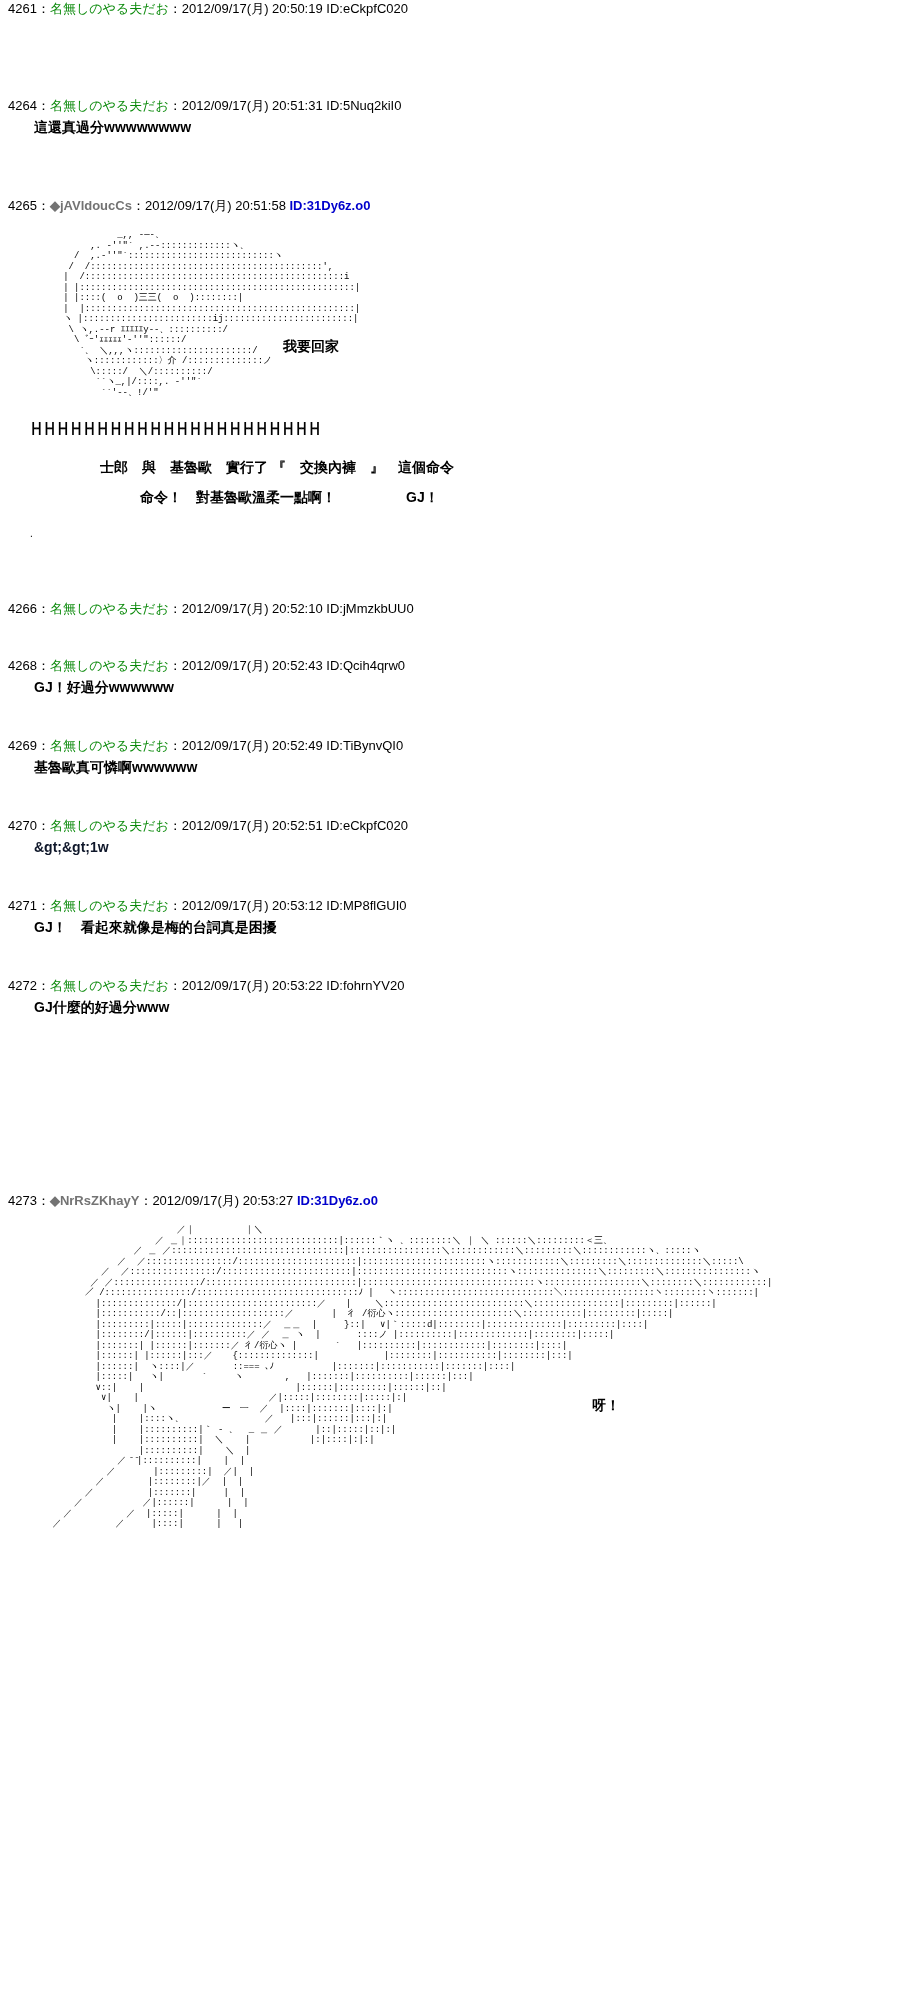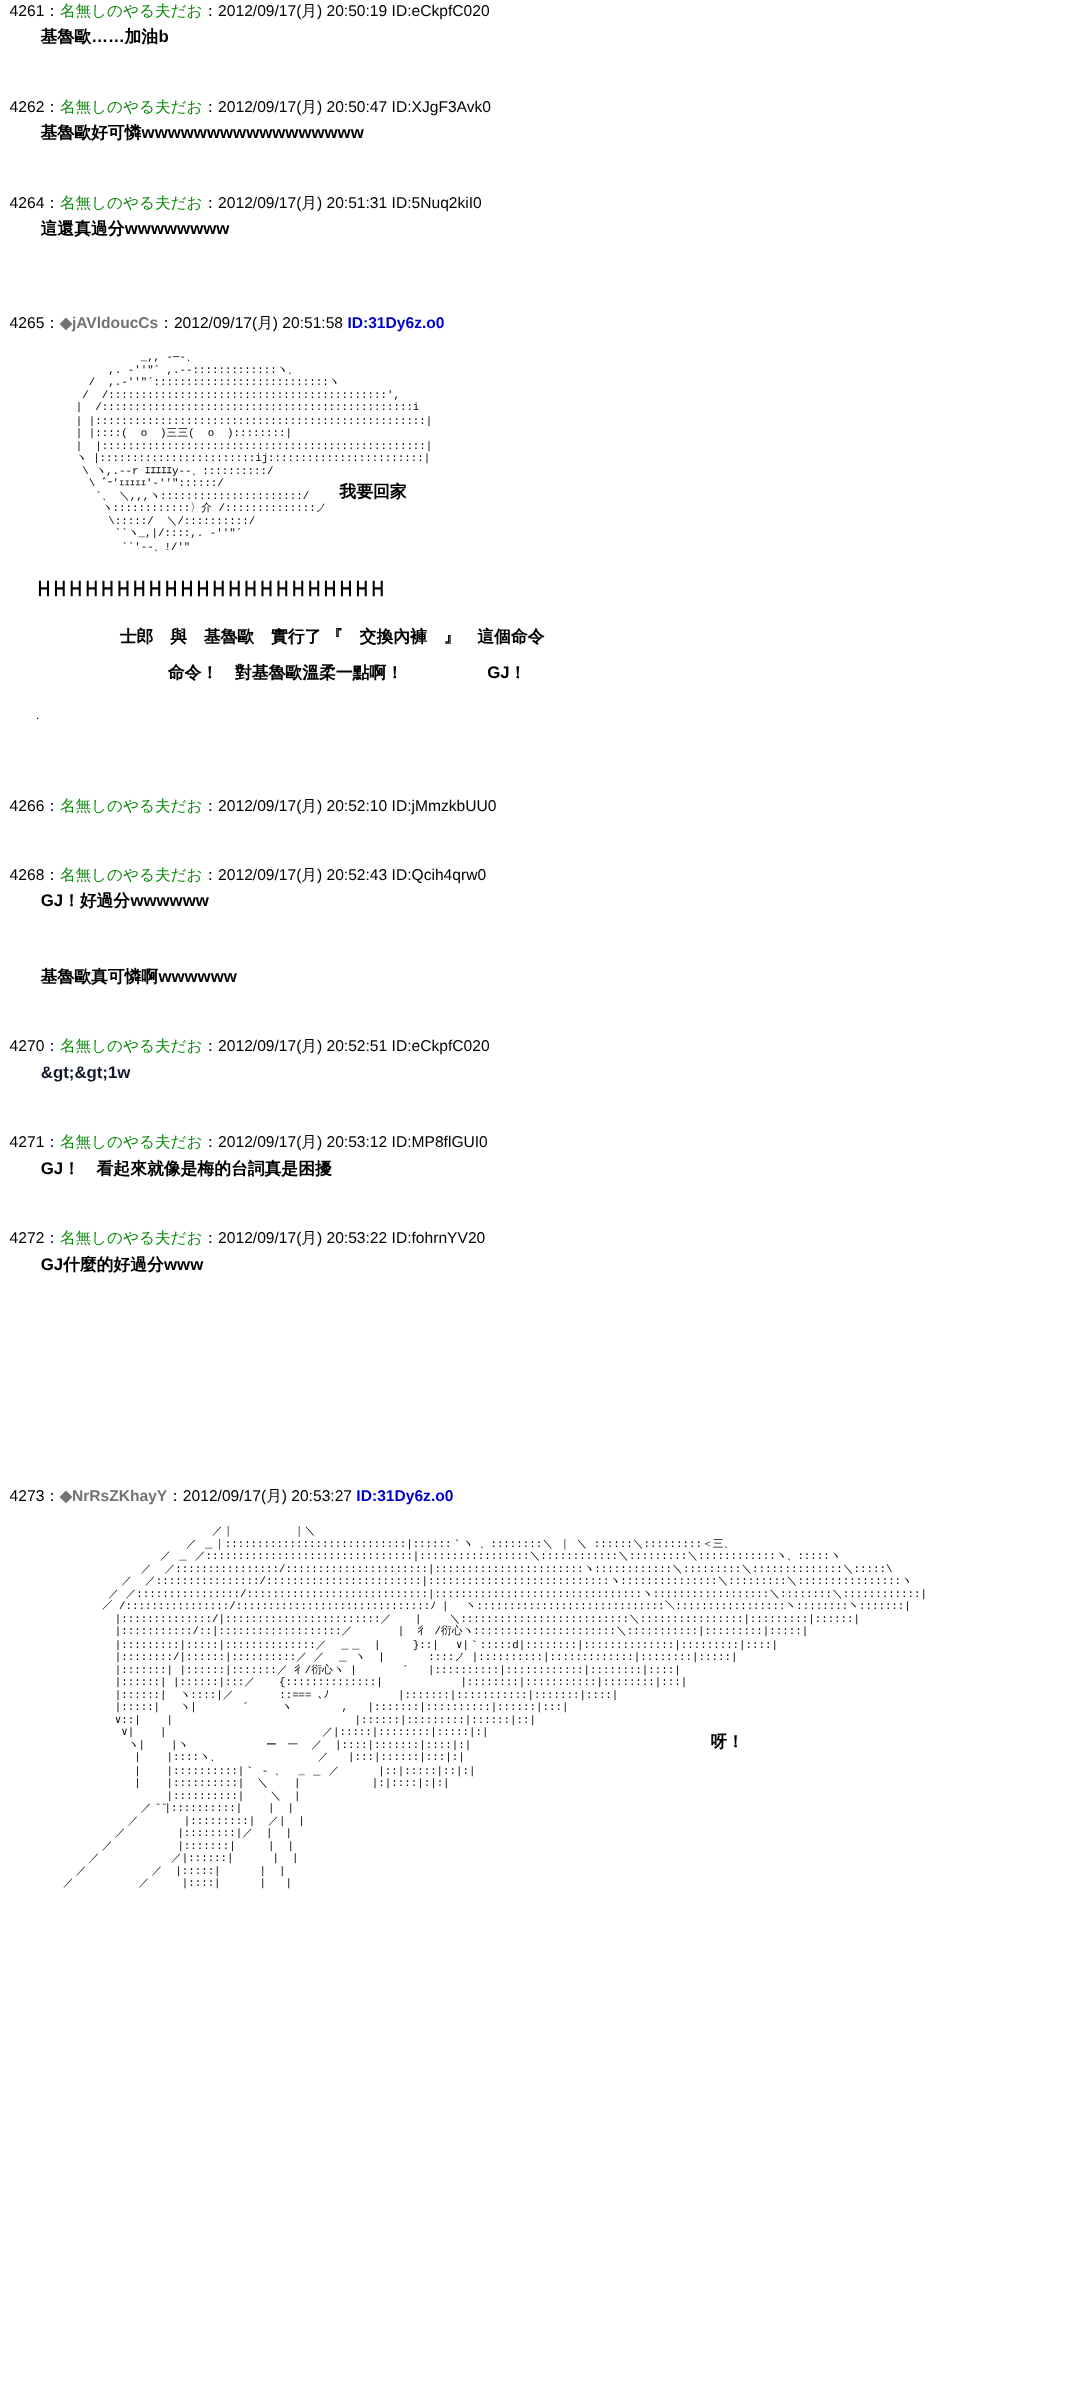--- a/index.html
+++ b/index.html
@@ -118,31 +118,24 @@
 </style>
 </head>
 <body>
 
 <div class="page">
 
   <div class="post">
     <div class="post-header">
       <span class="post-num">4261</span><span class="colon">：</span><span class="post-name">名無しのやる夫だお</span><span class="colon">：</span><span class="post-date">2012/09/17(月) 20:50:19</span> <span class="post-id">ID:eCkpfC020</span>
     </div>
-    <div class="post-body">基魯歐……加油b</div>
-  </div>
-
-  <div class="spacer-40"></div>
-
-  <div class="post">
-    <div class="post-header">
-      <span class="post-num">4262</span><span class="colon">：</span><span class="post-name">名無しのやる夫だお</span><span class="colon">：</span><span class="post-date">2012/09/17(月) 20:50:47</span> <span class="post-id">ID:XJgF3Avk0</span>
-    </div>
-    <div class="post-body">基魯歐好可憐wwwwwwwwwwwwwwwww</div>
-  </div>
+  </div>
+
+  <div class="spacer-40"></div>
+
 
   <div class="spacer-40"></div>
 
   <div class="post">
     <div class="post-header">
       <span class="post-num">4264</span><span class="colon">：</span><span class="post-name">名無しのやる夫だお</span><span class="colon">：</span><span class="post-date">2012/09/17(月) 20:51:31</span> <span class="post-id">ID:5Nuq2kiI0</span>
     </div>
     <div class="post-body">這還真過分wwwwwwww</div>
   </div>
 
@@ -194,20 +187,23 @@
   <div class="post">
     <div class="post-header">
       <span class="post-num">4268</span><span class="colon">：</span><span class="post-name">名無しのやる夫だお</span><span class="colon">：</span><span class="post-date">2012/09/17(月) 20:52:43</span> <span class="post-id">ID:Qcih4qrw0</span>
     </div>
     <div class="post-body">GJ！好過分wwwwww</div>
   </div>
 
   <div class="spacer-40"></div>
 
   <div class="post">
+    <div class="post-header">
+      <span class="post-num">4269</span><span class="colon">：</span><span class="post-name">名無しのやる夫だお</span><span class="colon">：</span><span class="post-date">2012/09/17(月) 20:52:49</span> <span class="post-id">ID:TiBynvQI0</span>
+    </div>
     <div class="post-body">基魯歐真可憐啊wwwwww</div>
   </div>
 
   <div class="spacer-40"></div>
 
   <div class="post">
     <div class="post-header">
       <span class="post-num">4270</span><span class="colon">：</span><span class="post-name">名無しのやる夫だお</span><span class="colon">：</span><span class="post-date">2012/09/17(月) 20:52:51</span> <span class="post-id">ID:eCkpfC020</span>
     </div>
     <div class="post-body"><a class="quote-link" href="#">&amp;gt;&amp;gt;1w</a></div>

